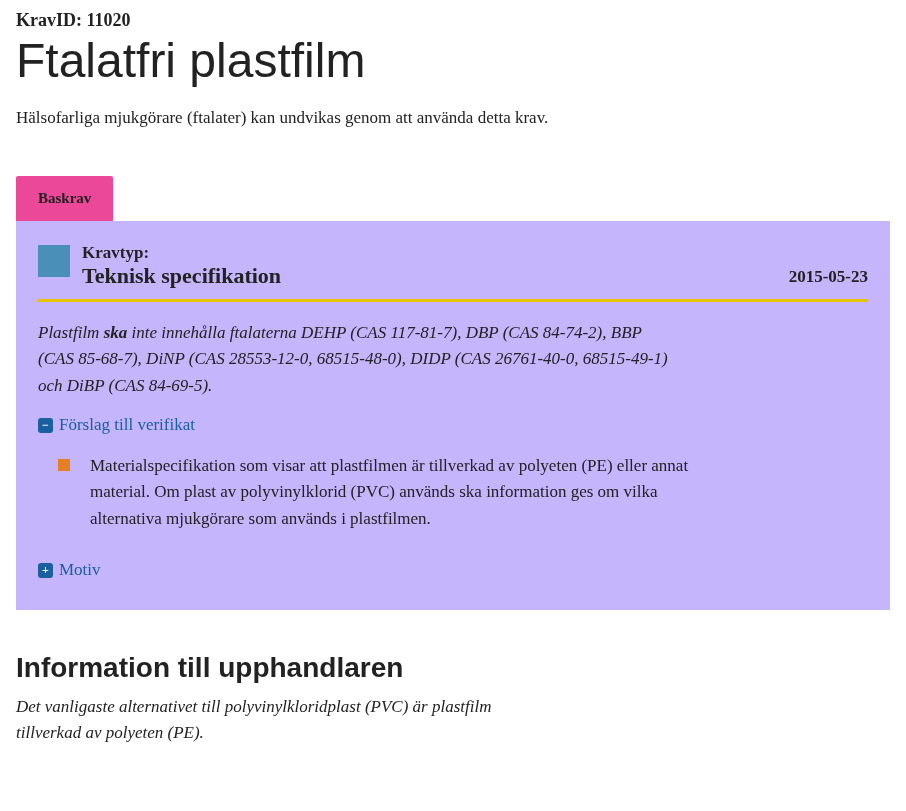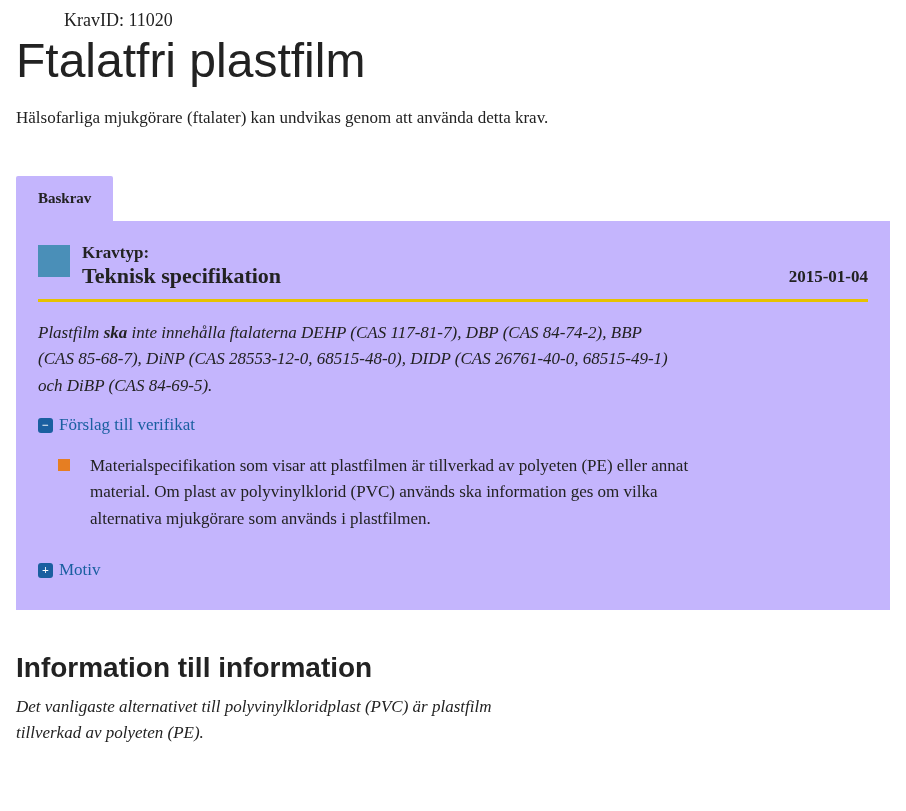--- a/index.html
+++ b/index.html
@@ -4,40 +4,39 @@
   <style>
     * { box-sizing: border-box; margin: 0; padding: 0; }
     body {
       font-family: Georgia, 'Times New Roman', serif;
       color: #222;
       width: 906px;
       background: #fff;
       padding: 10px 16px 40px 16px;
     }
     .krav-id {
-      font-weight: normal;
+      font-weight: bold;
       font-size: 18px;
       margin-bottom: 2px;
-      margin-left: 48px;
     }
     .page-title {
       font-size: 48px;
       font-weight: 400;
       font-family: 'Segoe UI', 'Helvetica Neue', Arial, sans-serif;
       margin-bottom: 20px;
     }
     .intro {
       font-size: 17px;
       margin-bottom: 48px;
     }
     .tab-area {
       display: flex;
     }
     .tab {
-      background: #c4b5fd;
+      background: #ec4899;
       padding: 14px 22px;
       font-weight: bold;
       font-size: 15px;
       border-radius: 2px 2px 0 0;
     }
     .panel {
       background: #c4b5fd;
       padding: 22px 22px 30px 22px;
     }
     .panel-header {
@@ -154,21 +153,21 @@
 </div>
 
 <div class="panel">
 
   <div class="panel-header">
     <div class="square-icon"></div>
     <div class="header-text">
       <div class="kravtyp-label">Kravtyp:</div>
       <div class="kravtyp-value">Teknisk specifikation</div>
     </div>
-    <div class="date">2015-01-04</div>
+    <div class="date">2015-05-23</div>
   </div>
 
   <p class="body-text">
     <span>Plastfilm </span><span class="bold">ska</span><span> inte innehålla ftalaterna DEHP (CAS 117-81-7), DBP (CAS 84-74-2), BBP (CAS 85-68-7), DiNP (CAS 28553-12-0, 68515-48-0), DIDP (CAS 26761-40-0, 68515-49-1) och DiBP (CAS 84-69-5).</span>
   </p>
 
   <div class="toggle-row">
     <div class="toggle-icon">−</div>
     <span class="toggle-label">Förslag till verifikat</span>
   </div>
@@ -178,14 +177,14 @@
     <div class="bullet-text">Materialspecifikation som visar att plastfilmen är tillverkad av polyeten (PE) eller annat material. Om plast av polyvinylklorid (PVC) används ska information ges om vilka alternativa mjukgörare som används i plastfilmen.</div>
   </div>
 
   <div class="toggle-row" style="margin-bottom:0">
     <div class="toggle-icon">+</div>
     <span class="toggle-label">Motiv</span>
   </div>
 
 </div>
 
-<h2 class="section-title">Information till information</h2>
+<h2 class="section-title">Information till upphandlaren</h2>
 <p class="section-body">Det vanligaste alternativet till polyvinylkloridplast (PVC) är plastfilm tillverkad av polyeten (PE).</p>
 
 </body></html>

